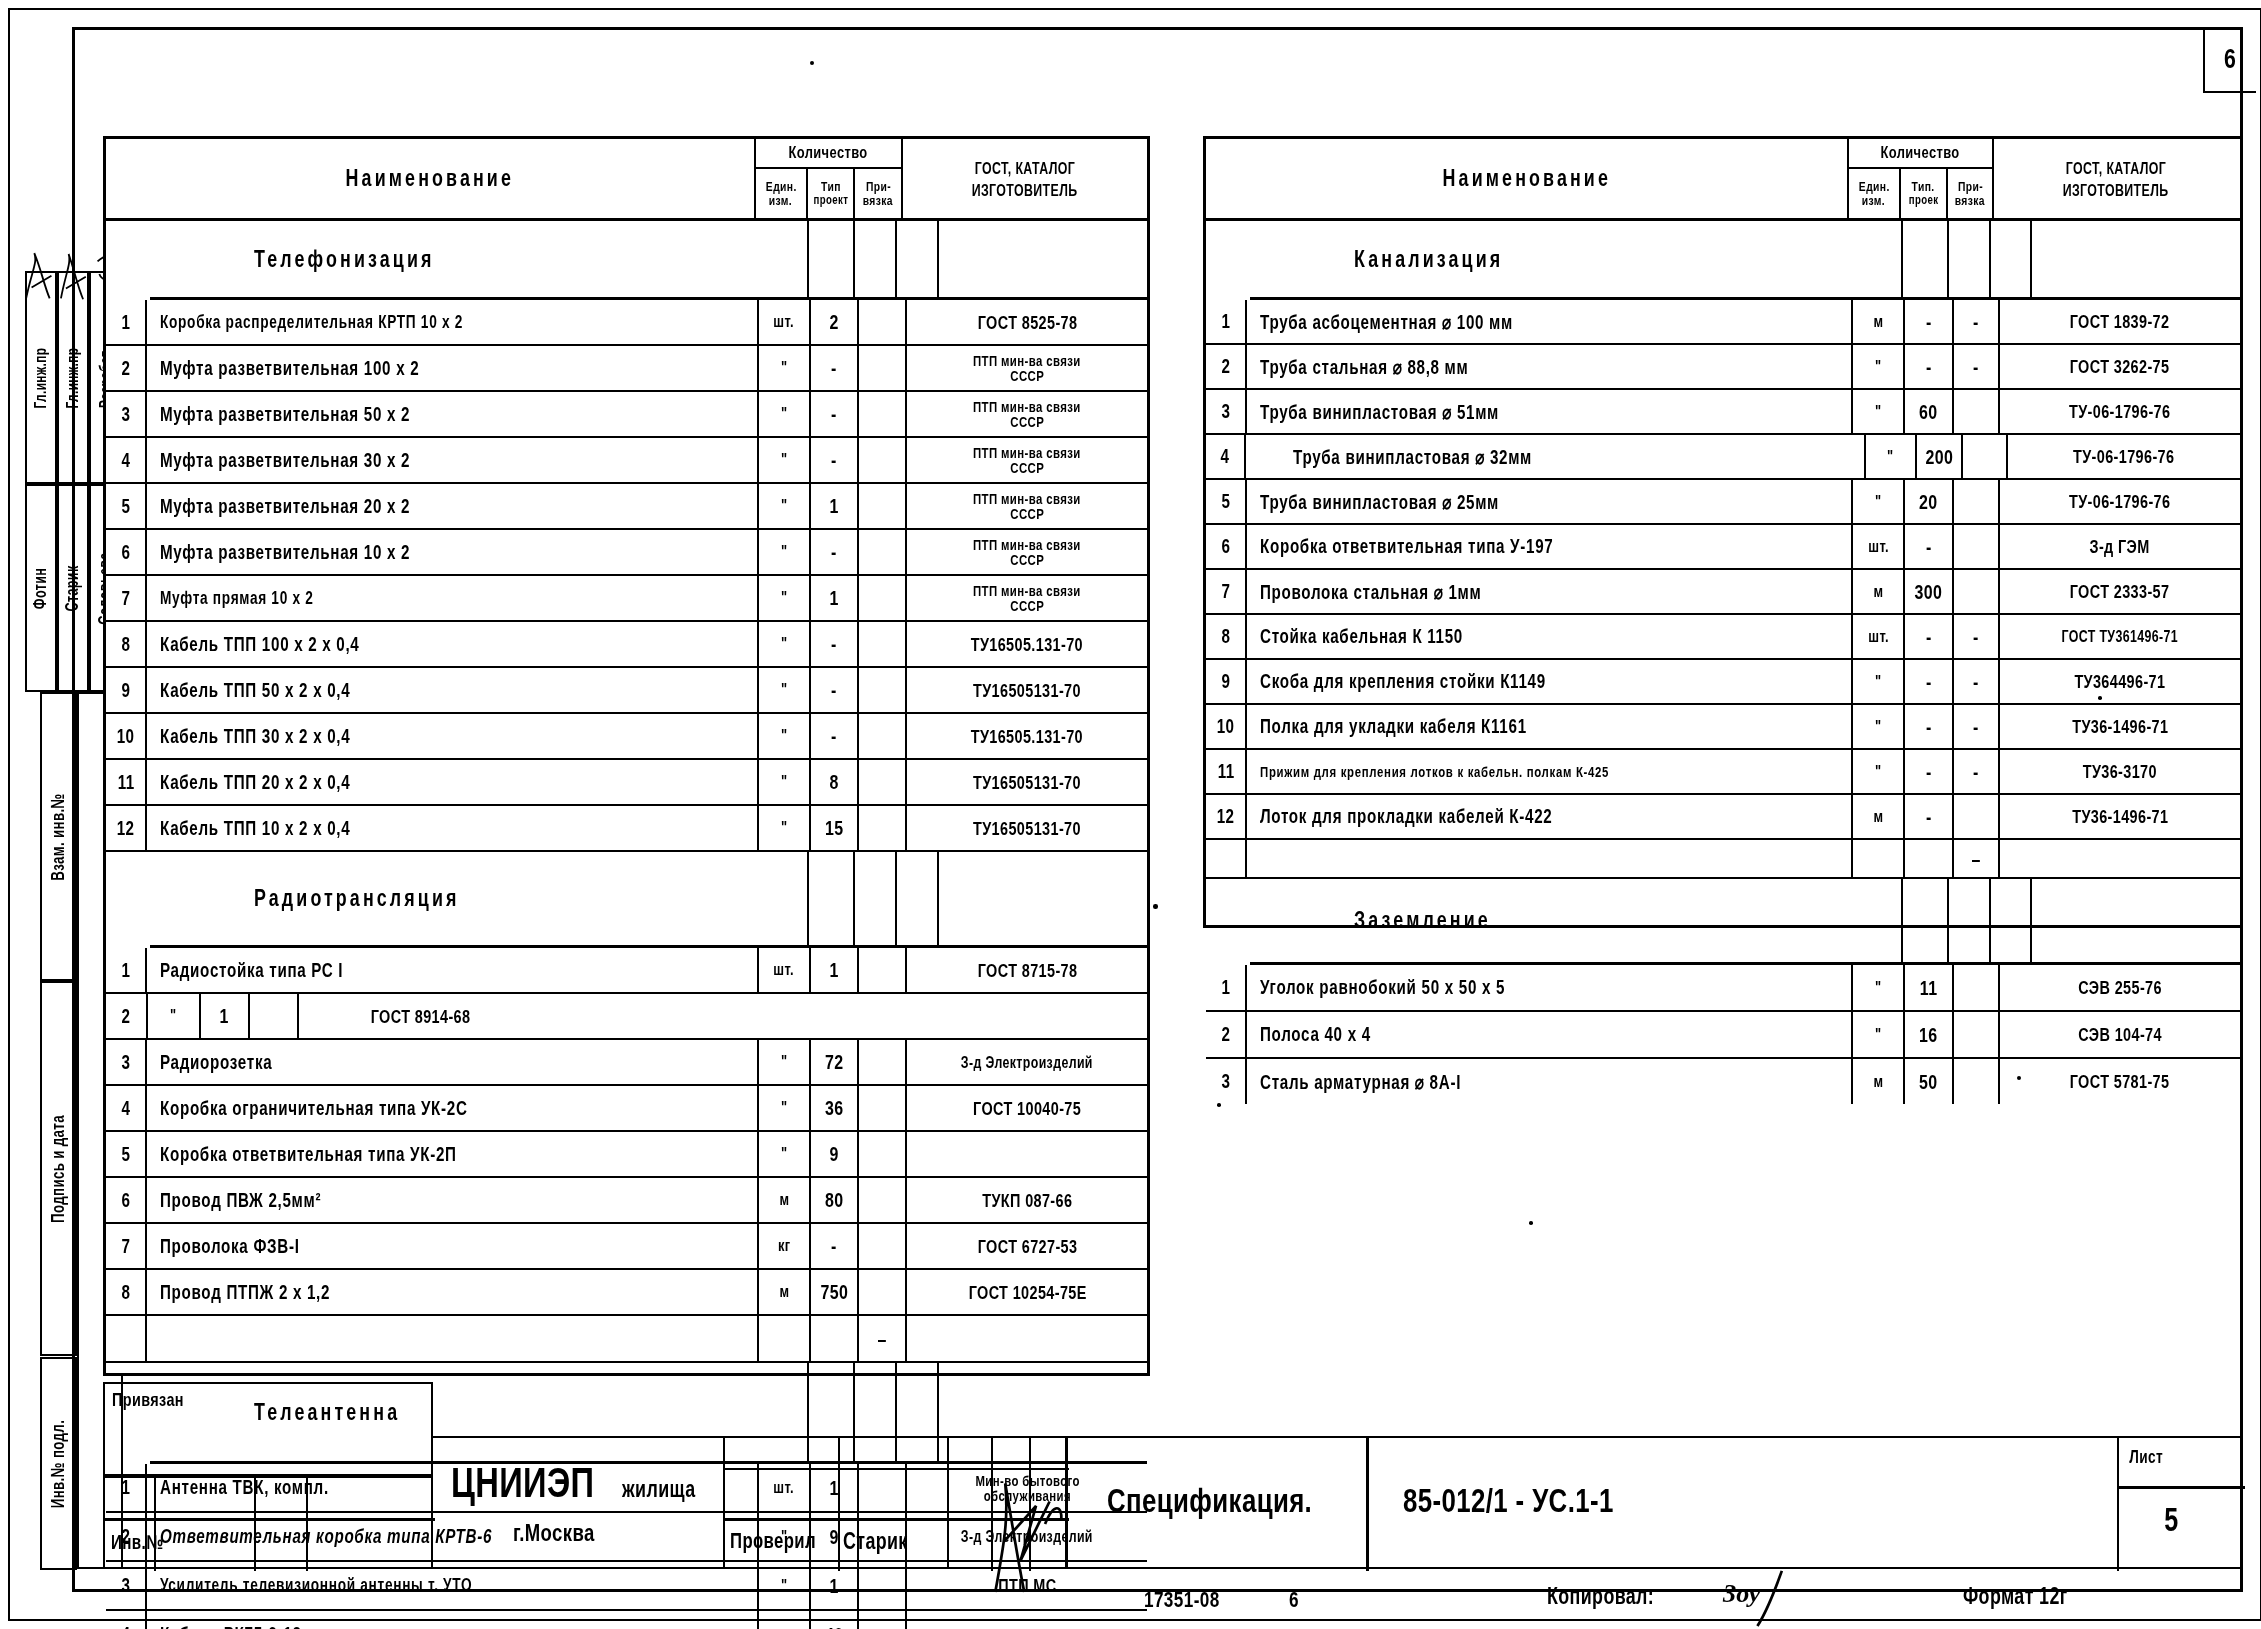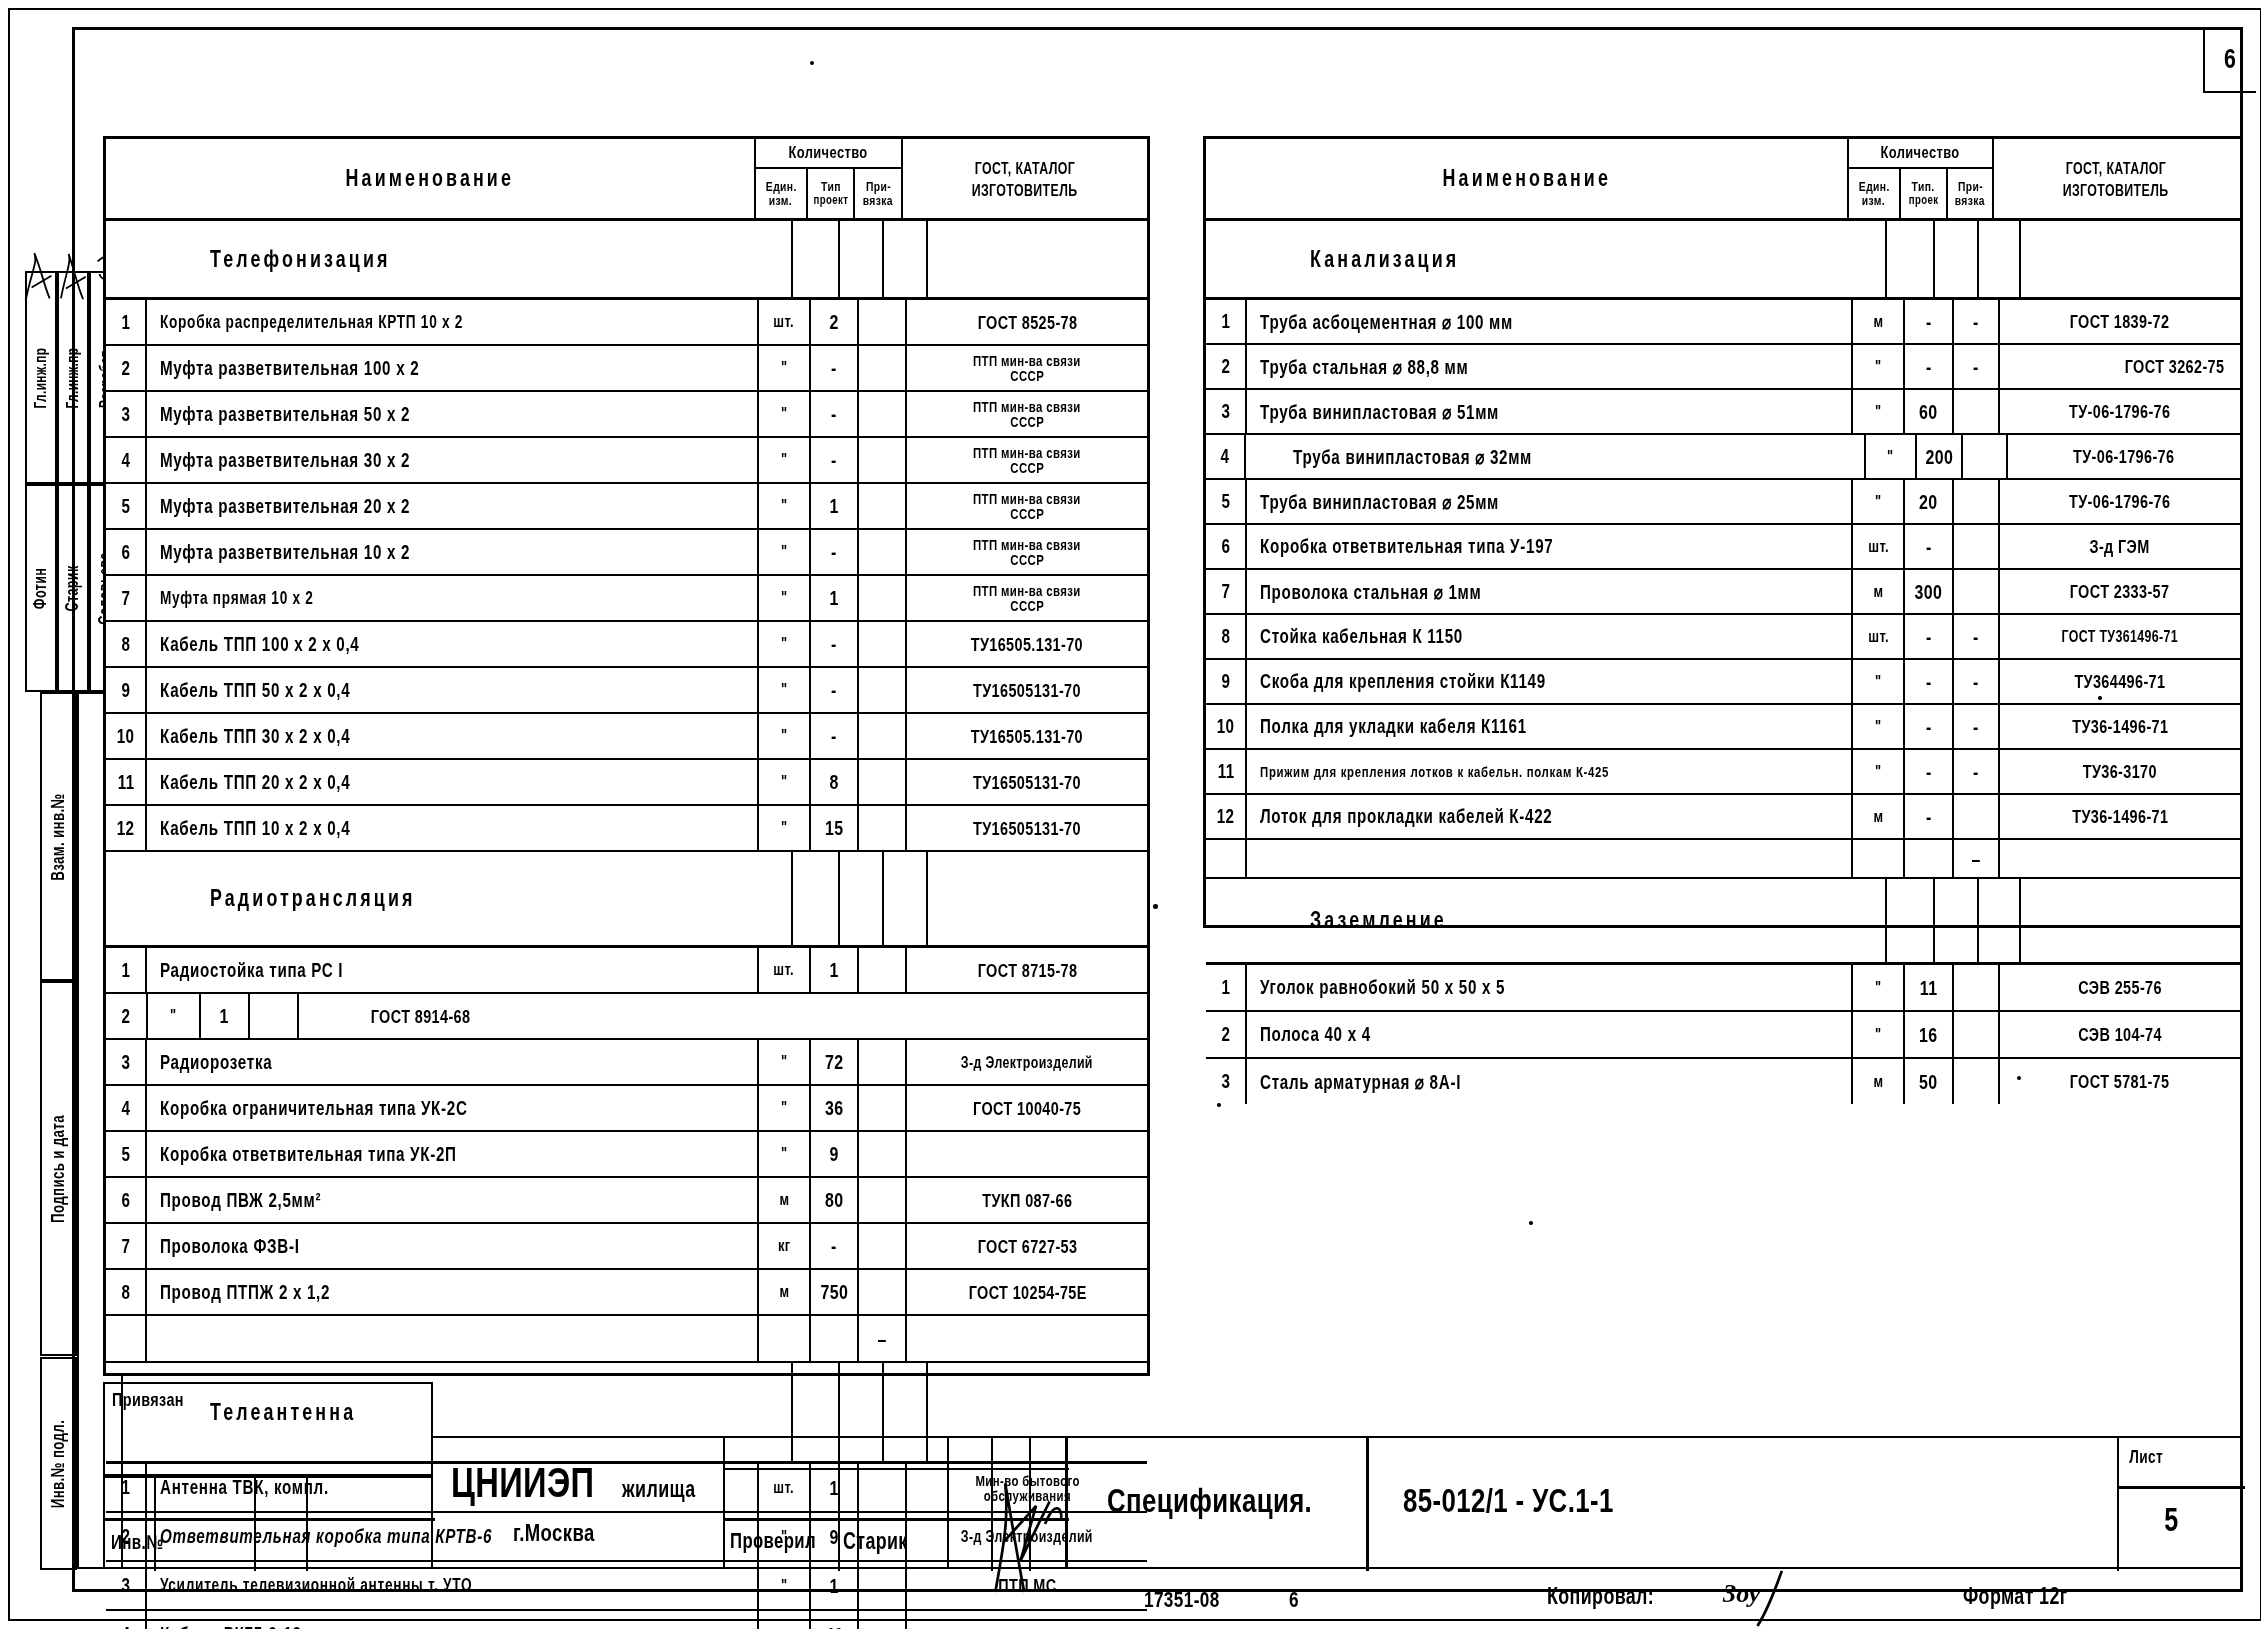--- a/index.html
+++ b/index.html
@@ -40,21 +40,21 @@
   
   .spec-table{border:3.2px solid #000;background:#fff;}
   .hdr-row{display:flex;height:79px;border-bottom:3.2px solid #000;}
   .hdr-name{flex:0 0 auto;display:flex;align-items:center;justify-content:center;}
   .hdr-qty{display:flex;flex-direction:column;border-left:2.3px solid #000;}
   .hdr-qty-top{flex:0 0 28px;display:flex;align-items:center;justify-content:center;border-bottom:2.3px solid #000;}
   .hdr-qty-bot{flex:1;display:flex;}
   .hdr-qty-bot > div{display:flex;align-items:center;justify-content:center;flex-direction:column;line-height:1.0;}
   .hdr-gost{border-left:2.3px solid #000;display:flex;align-items:center;justify-content:center;}
 
-  .sect-row{display:flex;border-bottom:3.2px solid #000;}
+  .sect-row{display:flex;border-bottom:3.2px solid #000;margin-left:44px;}
   .sect-title{display:flex;align-items:center;}
   .data-row{display:flex;border-bottom:2.3px solid #000;}
   .data-row:last-child{border-bottom:none;}
   .c-num{display:flex;align-items:center;justify-content:center;border-right:2.3px solid #000;}
   .c-name{display:flex;align-items:center;border-right:2.3px solid #000;padding-left:12.7px;}
   .c-unit{display:flex;align-items:center;justify-content:center;border-right:2.3px solid #000;}
   .c-tip{display:flex;align-items:center;justify-content:center;border-right:2.3px solid #000;}
   .c-priv{display:flex;align-items:center;justify-content:center;border-right:2.3px solid #000;}
   .c-gost{display:flex;align-items:center;justify-content:center;flex-direction:column;line-height:1.0;text-align:center;}
 
@@ -755,21 +755,21 @@
     </div>
     <div class="c-unit" style="width:51px;">
       <span class="cc" style="font-size:17px;">"</span>
     </div>
     <div class="c-tip" style="width:47px;">
       <span class="cc" style="font-size:21px;">-</span>
     </div>
     <div class="c-priv" style="width:45px;">
       <span class="cc" style="font-size:21px;">-</span>
     </div>
-    <div class="c-gost" style="width:244px;align-items:flex-end;">
+    <div class="c-gost" style="width:244px;">
       <span class="cc" style="font-size:19px;">ГОСТ 3262-75</span>
 
     </div>
   </div>
   <div class="data-row" style="height:43px;">
     <div class="c-num" style="width:40px;">
       <span class="cc" style="font-size:20px;">3</span>
     </div>
     <div class="c-name" style="width:601px;">
       <span class="cond" style="font-size:20px;letter-spacing:0.9px;">Труба   винипластовая   ⌀ 51мм</span>

